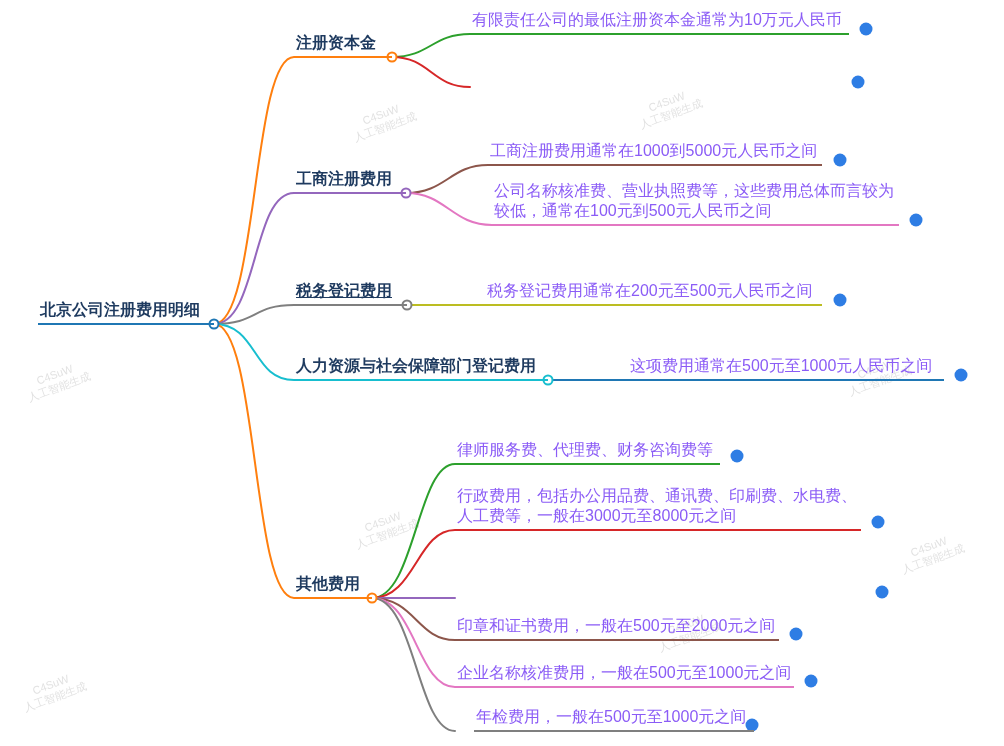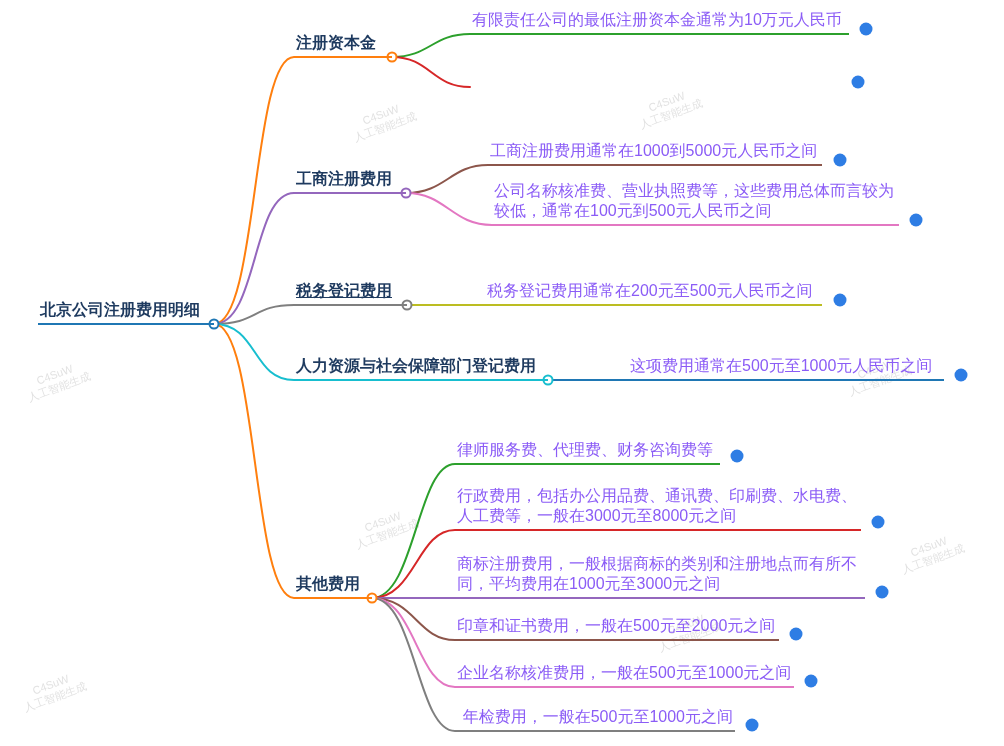--- a/index.html
+++ b/index.html
@@ -132,18 +132,17 @@
 
   <div class="node branch" style="left:294px;top:281px;width:109px;border-bottom-color:#7f7f7f;text-decoration:underline;">税务登记费用</div>
   <div class="node leaf" style="left:485px;top:281px;width:333px;border-bottom-color:#bcbd22;">税务登记费用通常在200元至500元人民币之间</div>
 
   <div class="node branch" style="left:294px;top:356px;width:250px;border-bottom-color:#17becf;">人力资源与社会保障部门登记费用</div>
   <div class="node leaf" style="left:628px;top:356px;width:312px;border-bottom-color:#1f77b4;">这项费用通常在500元至1000元人民币之间</div>
 
   <div class="node branch" style="left:294px;top:574px;width:74px;border-bottom-color:#ff7f0e;">其他费用</div>
   <div class="node leaf" style="left:455px;top:440px;width:261px;border-bottom-color:#2ca02c;">律师服务费、代理费、财务咨询费等</div>
   <div class="node leaf" style="left:455px;top:486px;width:402px;border-bottom-color:#d62728;">行政费用，包括办公用品费、通讯费、印刷费、水电费、人工费等，一般在3000元至8000元之间</div>
-  <div class="node leaf" style="left:455px;top:554px;width:406px;border-bottom-color:#9467bd;">商标注册费用，一般根据商标的类别和注册地点而有所不同，平均费用在1000元至3000元之间</div>
   <div class="node leaf" style="left:455px;top:616px;width:320px;border-bottom-color:#8c564b;">印章和证书费用，一般在500元至2000元之间</div>
   <div class="node leaf" style="left:455px;top:663px;width:335px;border-bottom-color:#e377c2;">企业名称核准费用，一般在500元至1000元之间</div>
-  <div class="node leaf" style="left:455px;top:707px;width:276px;border-bottom-color:#7f7f7f;text-align:right;">年检费用，一般在500元至1000元之间</div>
+  <div class="node leaf" style="left:474px;top:707px;width:276px;border-bottom-color:#7f7f7f;">年检费用，一般在500元至1000元之间</div>
 
 </div>
 
 </body></html>

